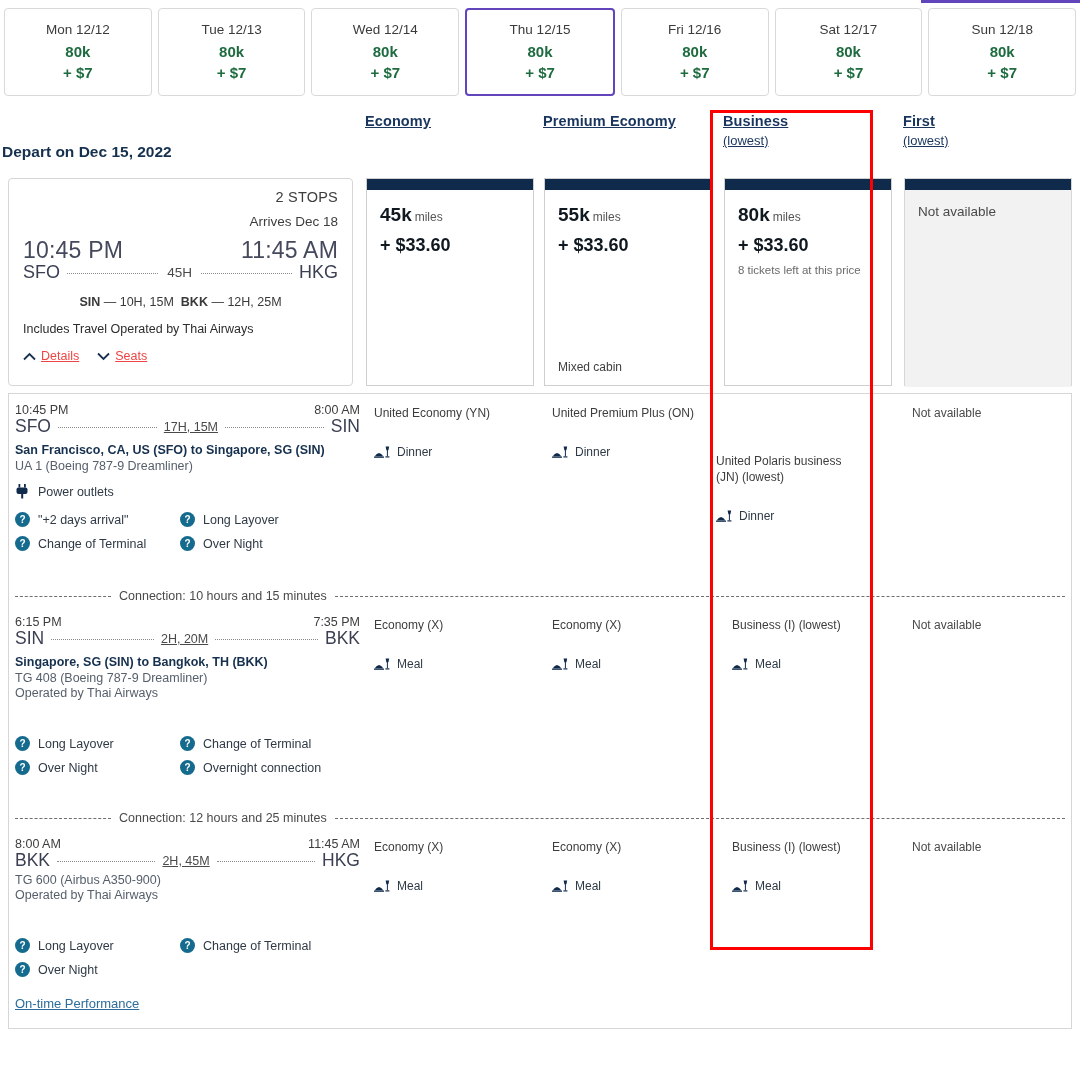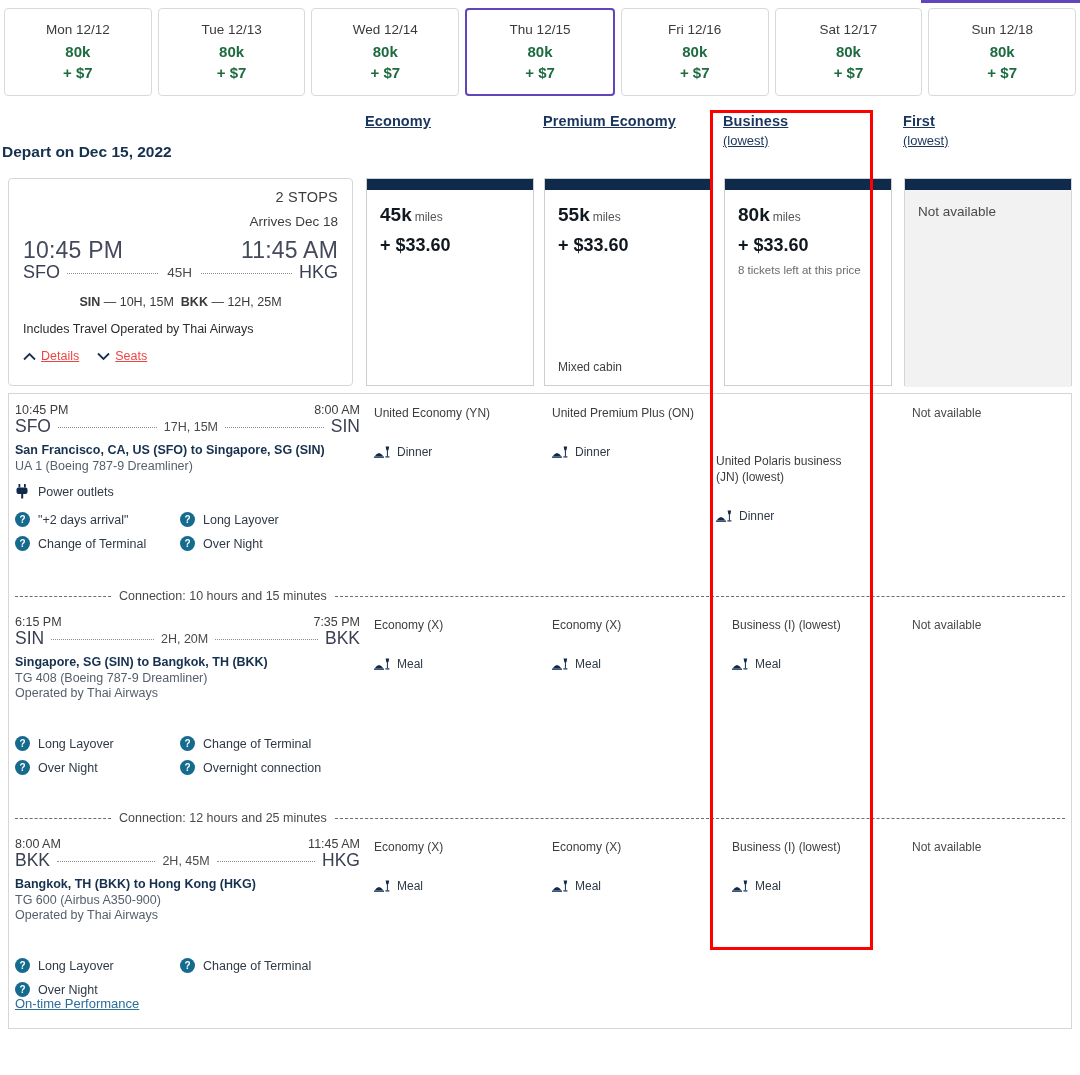--- a/index.html
+++ b/index.html
@@ -98,21 +98,21 @@
   .seg-table { position: absolute; left: 8px; top: 393px; width: 1064px;
                border: 1px solid #d6d6d6; border-top: 1px solid #d6d6d6; background: #fff; }
   .seg { position: relative; padding: 9px 0 0 0; }
   .seg-inner { position: relative; }
   .seg-left { position: absolute; left: 6px; top: 0; width: 345px; }
   .sl-times { display: flex; justify-content: space-between; }
   .sl-time { font-size: 12.5px; color: #3d3d3d; }
   .sl-route { display: flex; align-items: center; margin-top: -1px; }
   .sl-apt { font-size: 17.5px; color: #3a3f52; font-weight: 300; }
   .sl-dash { flex: 1; border-top: 1.5px dotted #8b8b8b; margin: 0 7px; position: relative; top: 1px; }
-  .sl-dur { font-size: 12.5px; color: #4a4a4a; }
+  .sl-dur { font-size: 12.5px; color: #4a4a4a; text-decoration: underline; }
   .sl-city { font-size: 12.5px; font-weight: bold; color: #16304f; margin-top: 6px; }
   .sl-flight { font-size: 12.5px; color: #555f6b; margin-top: 2px; }
   .sl-oper { font-size: 12.5px; color: #555f6b; margin-top: 1px; }
   .amen { display: flex; align-items: center; gap: 8px; margin-top: 11px; }
   .amen-lbl { font-size: 12.5px; color: #2f3a46; }
   .badges { margin-top: 12px; }
   .badge-row { display: flex; margin-bottom: 9px; }
   .badge { display: flex; align-items: center; gap: 8px; }
   .badge:first-child { width: 165px; }
   .q-icon {
@@ -490,21 +490,20 @@
             <span class="sl-time">8:00 AM</span>
             <span class="sl-time">11:45 AM</span>
           </div>
           <div class="sl-route">
             <span class="sl-apt">BKK</span>
             <span class="sl-dash"></span>
             <span class="sl-dur">2H, 45M</span>
             <span class="sl-dash"></span>
             <span class="sl-apt">HKG</span>
           </div>
-          <div class="sl-city">Bangkok, TH (BKK) to Hong Kong (HKG)</div>
           <div class="sl-flight">TG 600 (Airbus A350-900)</div>
           <div class="sl-oper">Operated by Thai Airways</div>
           <div class="badges" style="margin-top:36px;">
             <div class="badge-row">
               <div class="badge">
                 <span class="q-icon">?</span>
                 <span class="badge-lbl">Long Layover</span>
               </div>
               <div class="badge">
                 <span class="q-icon">?</span>

